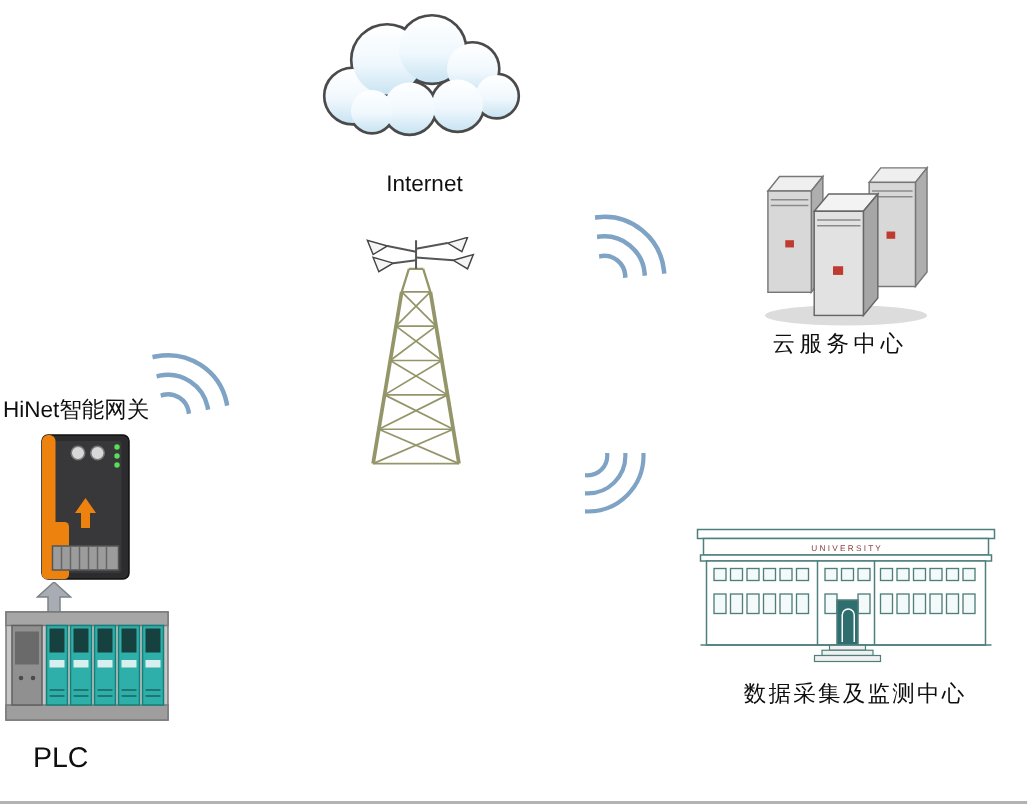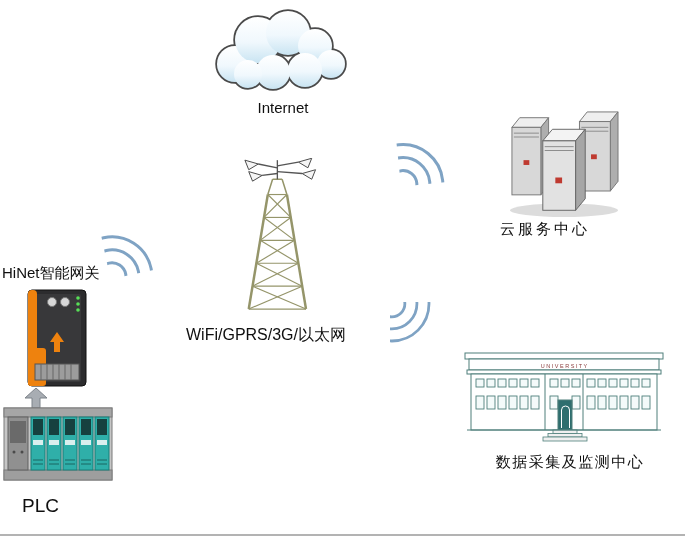--- a/index.html
+++ b/index.html
@@ -39,21 +39,21 @@
           <circle cx="55" cy="34" r="23"></circle>
         <circle cx="85" cy="27" r="22"></circle>
           <circle cx="112" cy="40" r="17"></circle>
         <circle cx="128" cy="58" r="14"></circle>
           <circle cx="102" cy="64" r="17"></circle>
         <circle cx="70" cy="66" r="17"></circle>
           <circle cx="45" cy="68" r="14"></circle>
       </g>
     </svg>
   </div>
-  <div class="label" style="left:228px;top:99px;width:110px;text-align:center;font-size:15px">Internet</div>
+  <div class="label" style="left:228px;top:114px;width:110px;text-align:center;font-size:15px">Internet</div>
 
   <div class="abs" style="left:222px;top:158px;width:105px;height:158px">
     <svg width="105" height="158" viewBox="0 0 110 165">
       <g fill="none" stroke="#95956a">
 
         <path d="M48,38 L28,158" stroke-width="2.6"></path>
         <path d="M68,38 L88,158" stroke-width="2.6"></path>
 
         <path d="M48,38 L53,22 M68,38 L63,22 M53,22 L63,22" stroke-width="1.6"></path>
 
@@ -87,21 +87,20 @@
           <path d="M58,14 L84,16"></path>
       </g>
       <g fill="#f5f5f5" stroke="#444" stroke-width="1">
         <polygon points="38,6 24,2 28,12"></polygon>
         <polygon points="42,18 28,14 32,24"></polygon>
         <polygon points="80,4 94,0 90,10"></polygon>
         <polygon points="84,16 98,12 94,22"></polygon>
       </g>
     </svg>
   </div>
-  <div class="label" style="left:186px;top:325px;font-size:16px">WiFi/GPRS/3G/以太网</div>
 
   <div class="abs" style="left:502px;top:110px;width:125px;height:108px">
     <svg width="125" height="108" viewBox="0 0 125 112">
       <ellipse cx="62" cy="104" rx="56" ry="7" fill="#dcdcdc"></ellipse>
 
       <g stroke="#777" stroke-width="1">
         <polygon points="8,18 16,8 46,8 38,18" fill="#efefef"></polygon>
         <polygon points="38,18 46,8 46,78 38,88" fill="#aeaeae"></polygon>
         <rect x="8" y="18" width="30" height="70" fill="#d8d8d8"></rect>
         <path d="M10,24 L36,24 M10,28 L36,28" fill="none" stroke="#8a8a8a"></path>
@@ -120,21 +119,21 @@
         <rect x="40" y="32" width="34" height="72" fill="#e2e2e2"></rect>
         <path d="M42,38 L72,38 M42,42 L72,42" fill="none" stroke="#8a8a8a"></path>
       </g>
       <g stroke="none" fill="#bf3a30">
         <rect x="20" y="52" width="6" height="5"></rect>
         <rect x="90" y="46" width="6" height="5"></rect>
         <rect x="53" y="70" width="7" height="6"></rect>
       </g>
     </svg>
   </div>
-  <div class="label" style="left:500px;top:220px;width:120px;text-align:left;font-size:15px;letter-spacing:3px">云服务中心</div>
+  <div class="label" style="left:500px;top:220px;width:120px;text-align:center;font-size:15px;letter-spacing:3px">云服务中心</div>
 
   <div class="abs" style="left:458px;top:350px;width:212px;height:96px">
     <svg width="212" height="96" viewBox="0 0 210 96">
       <g fill="#ffffff" stroke-width="1" stroke="#4e7f7b">
         <rect x="6" y="3" width="198" height="6"></rect>
         <rect x="10" y="9" width="190" height="11"></rect>
         <rect x="8" y="20" width="194" height="4"></rect>
         <rect x="12" y="24" width="186" height="56"></rect>
         <path d="M86,24 L86,80 M124,24 L124,80" fill="none"></path>
 

